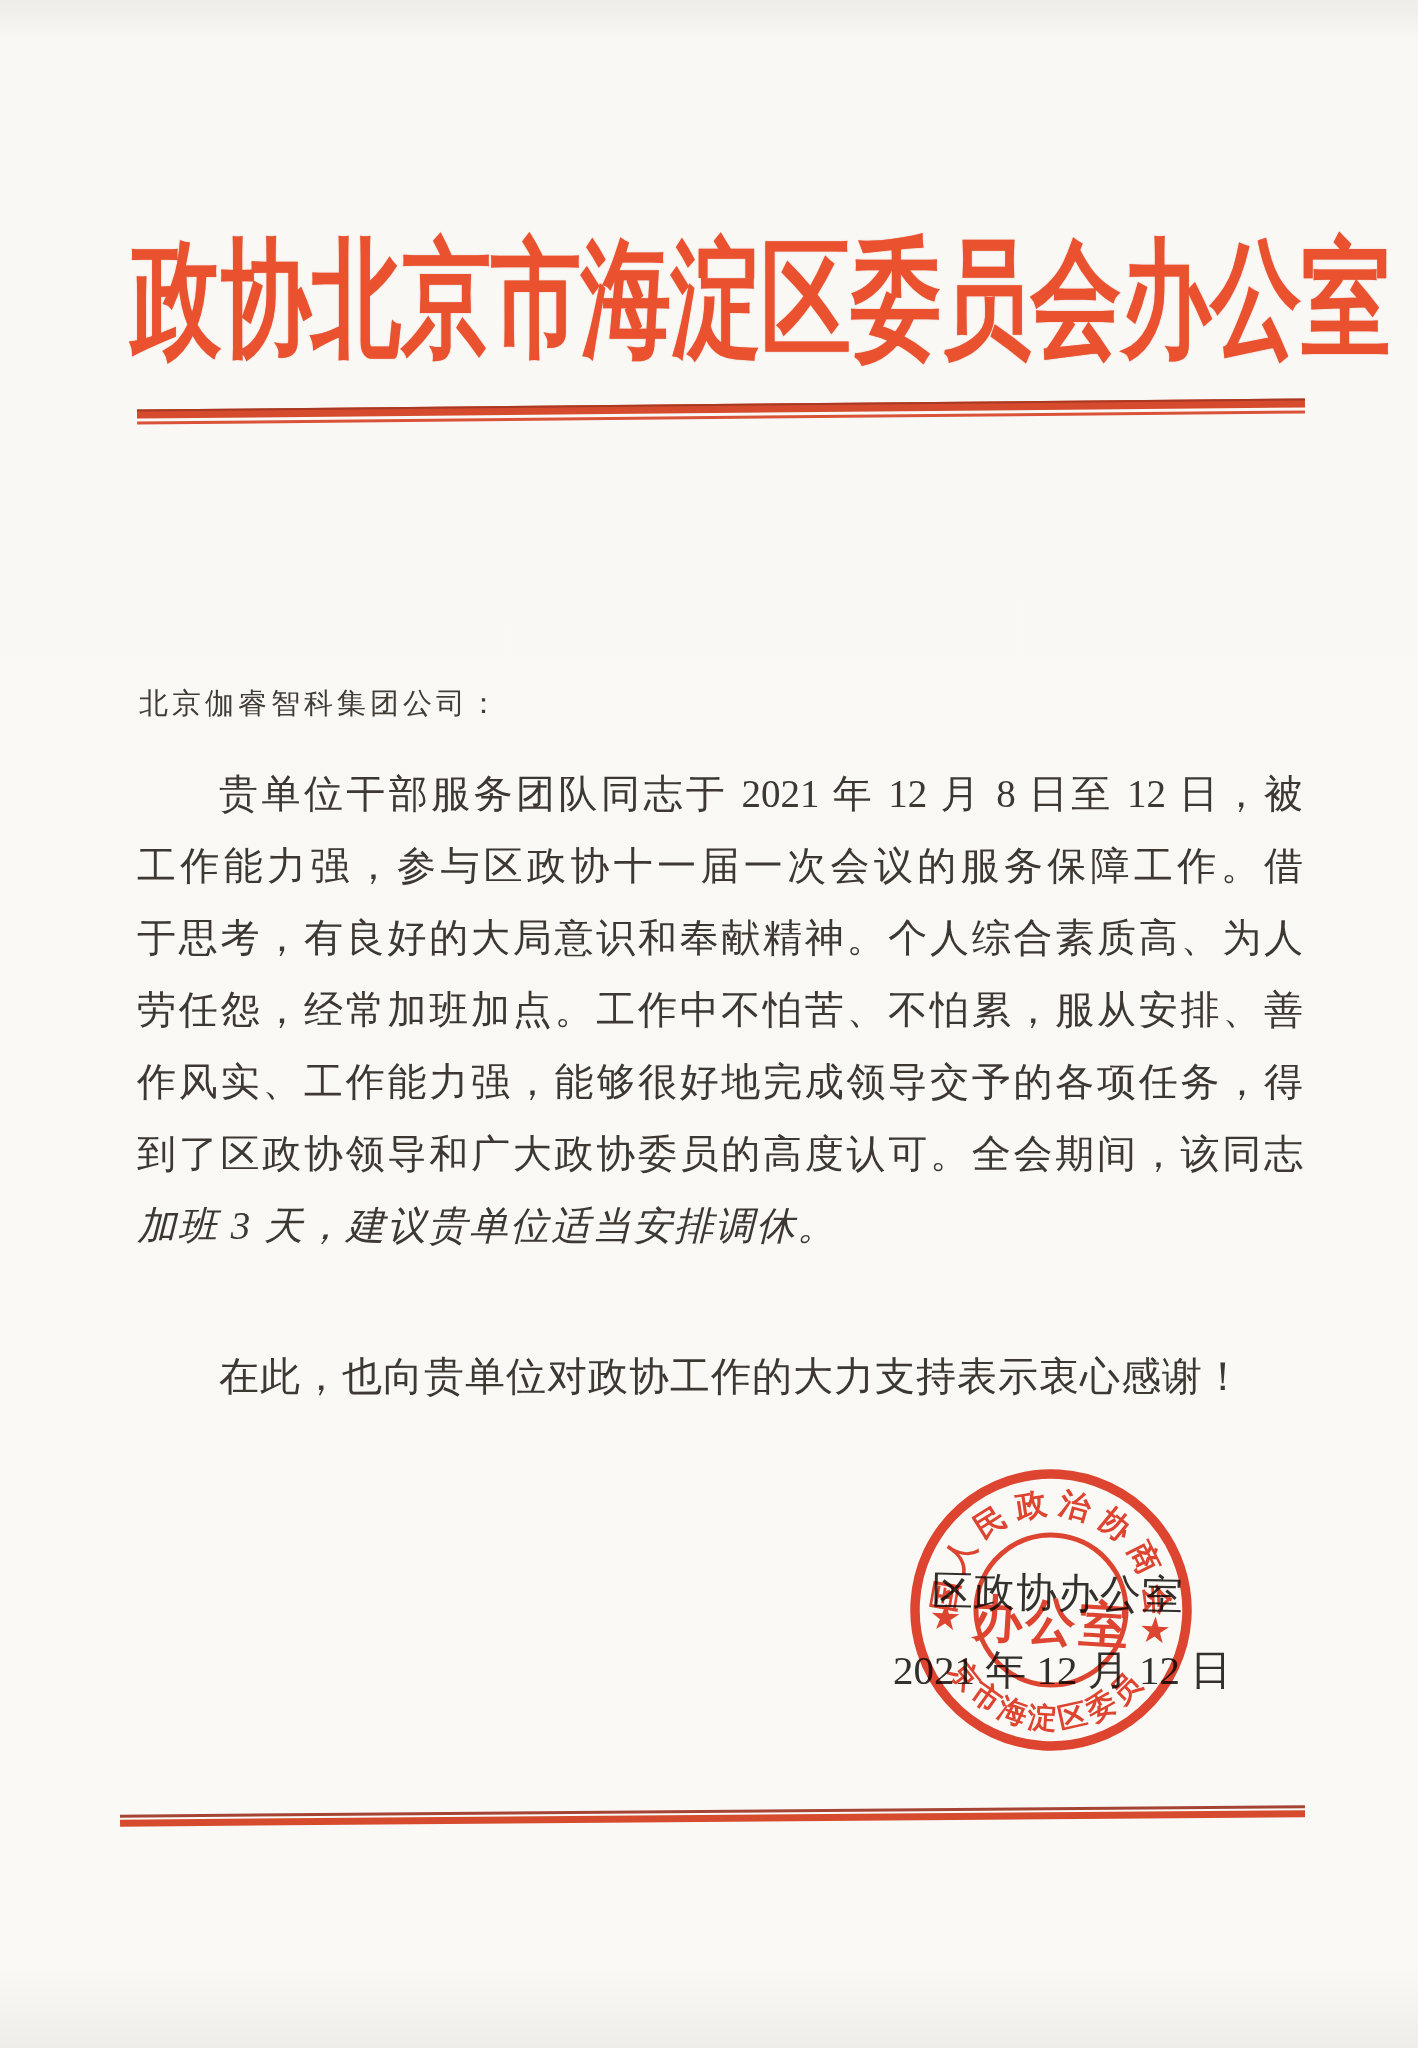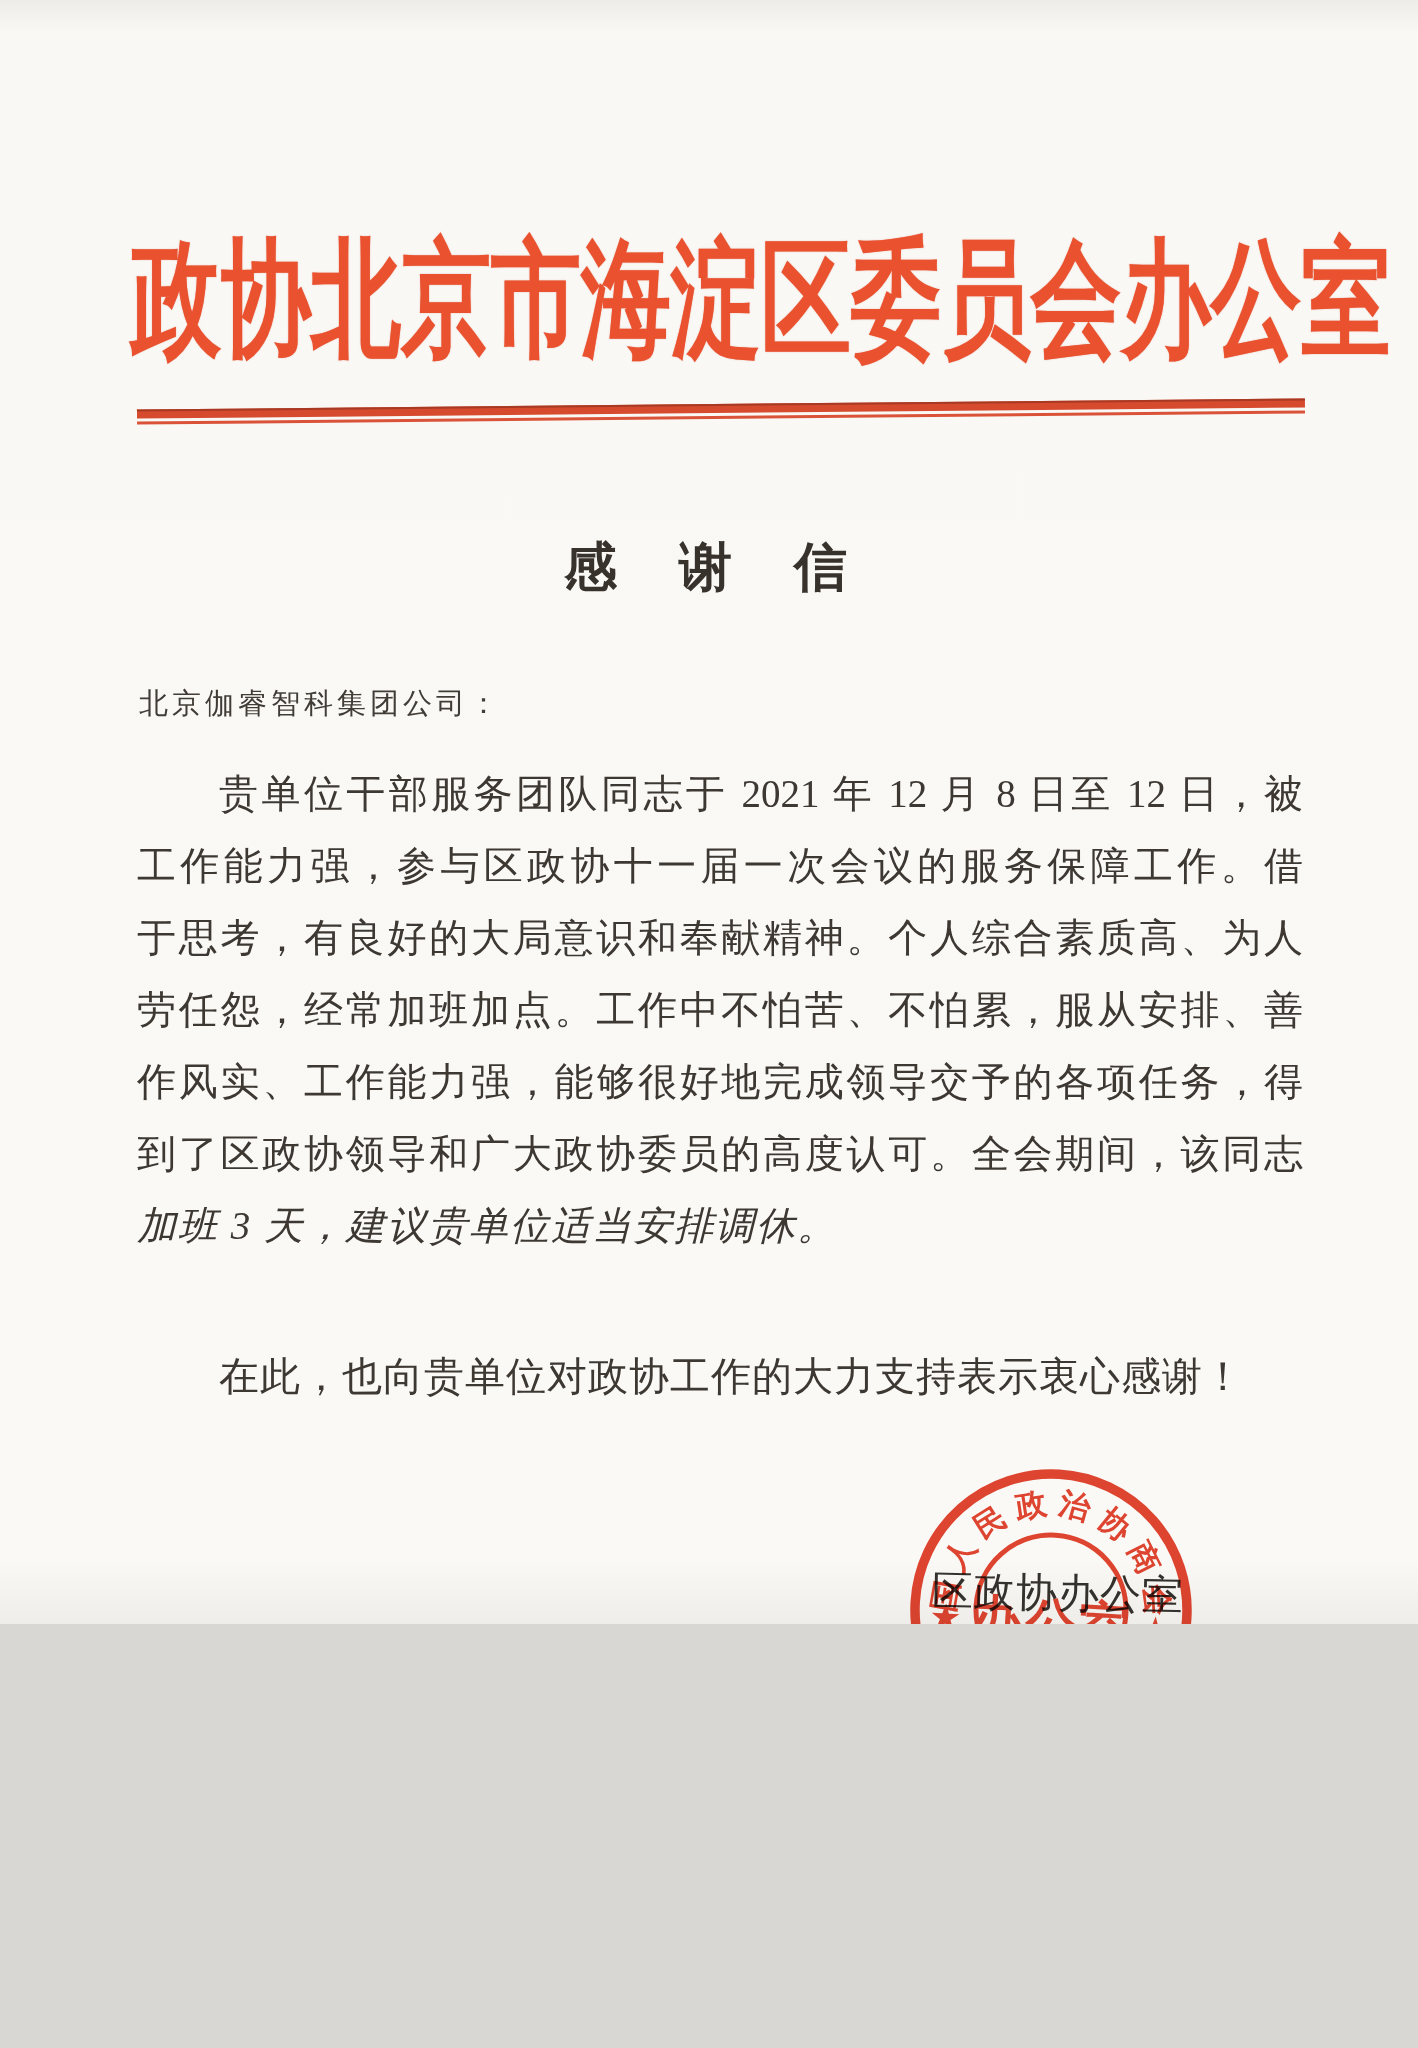--- a/index.html
+++ b/index.html
@@ -1,17 +1,17 @@
 <!DOCTYPE html>
 <html><head>
 <meta charset="utf-8">
 <style>
   html,body { margin:0; padding:0; background:#d9d7d3; }
   .page {
-    position:relative; width:1418px; height:1624px; margin:0 auto;
+    position:relative; width:1418px; height:2048px; margin:0 auto;
     background:
       linear-gradient(180deg, #eeece8 0%, #f9f8f5 2%, #faf9f6 96%, #efede9 100%),
       #faf9f6;
     overflow:hidden;
     font-family:"Liberation Serif","DejaVu Serif",serif;
   }
   
   .org-name {
     position:absolute; top:236px; left:131px;
     font-size:90px; line-height:90px; font-weight:700;
@@ -80,21 +80,20 @@
 
 <div class="page">
 
   <div class="org-name">政协北京市海淀区委员会办公室</div>
 
   <div class="rule-top">
     <div class="bar-thick"></div>
     <div class="bar-thin"></div>
   </div>
 
-  <div class="title">感谢信</div>
 
   <div class="salutation">北京伽睿智科集团公司：</div>
 
   <div class="body-block">
     <div class="line indent">贵单位干部服务团队同志于 2021 年 12 月 8 日至 12 日，被</div>
     <div class="line">工作能力强，参与区政协十一届一次会议的服务保障工作。借</div>
     <div class="line">于思考，有良好的大局意识和奉献精神。个人综合素质高、为人</div>
     <div class="line">劳任怨，经常加班加点。工作中不怕苦、不怕累，服从安排、善</div>
     <div class="line">作风实、工作能力强，能够很好地完成领导交予的各项任务，得</div>
     <div class="line">到了区政协领导和广大政协委员的高度认可。全会期间，该同志</div>

